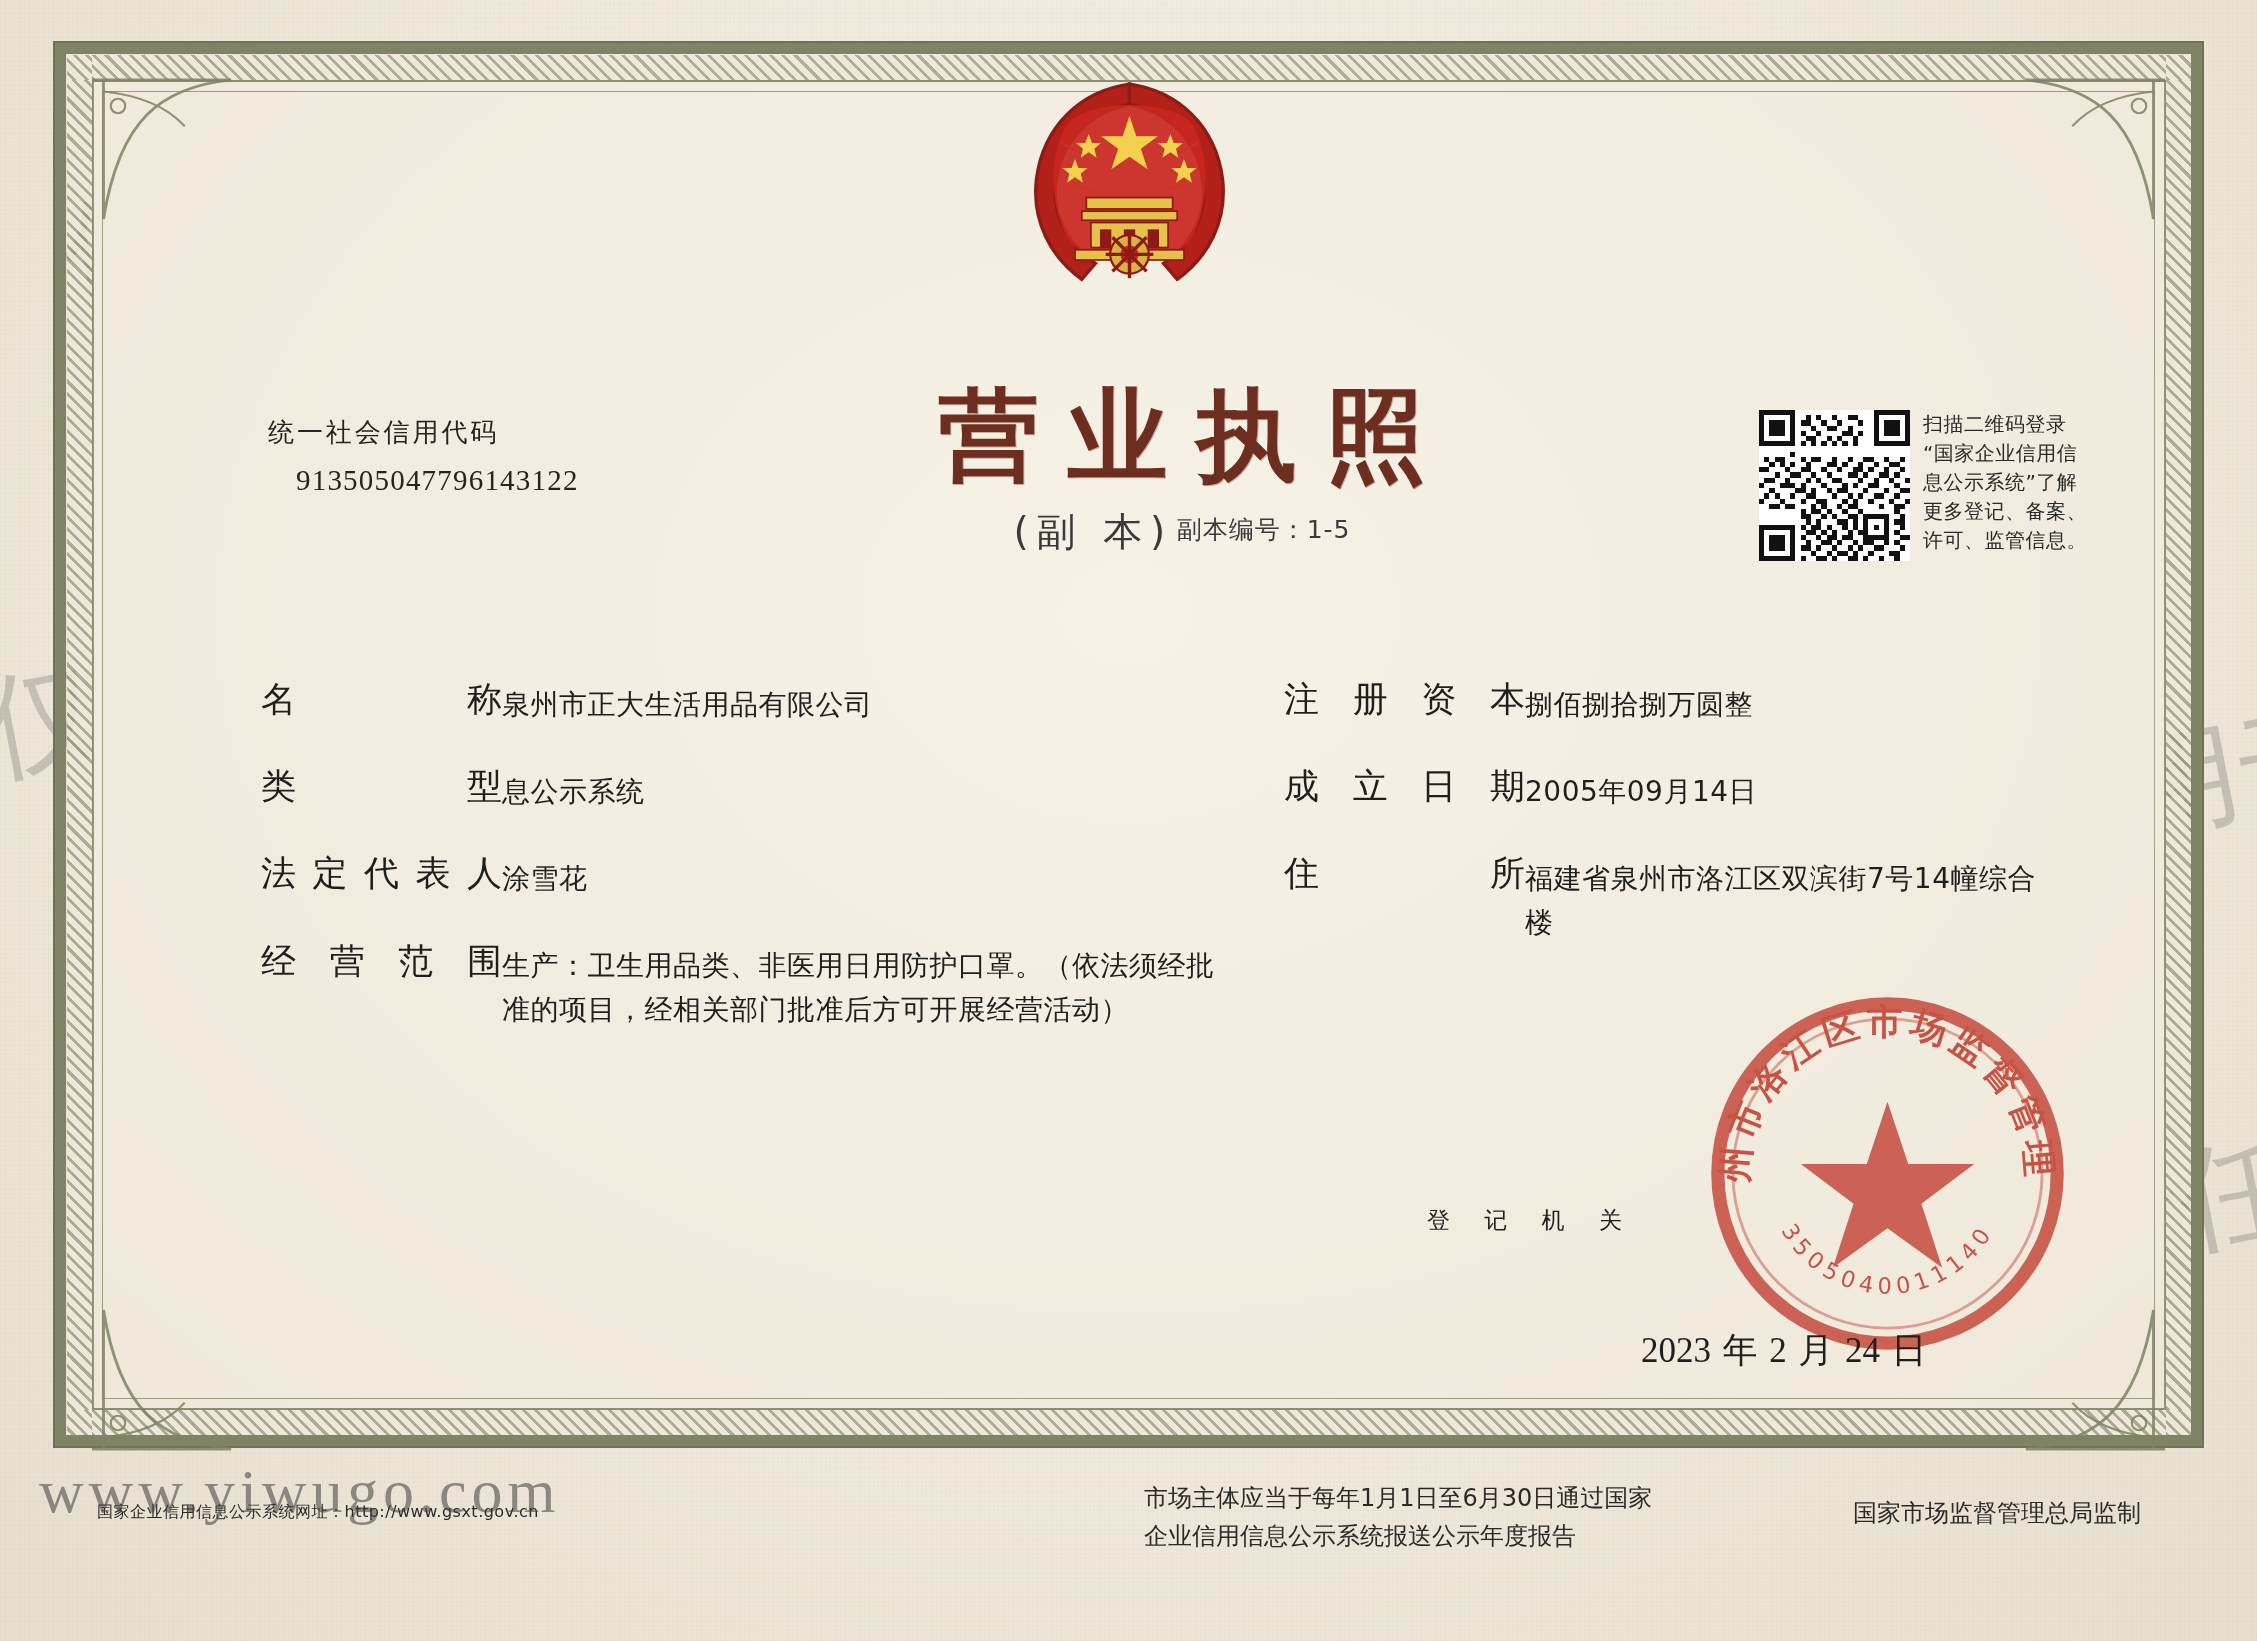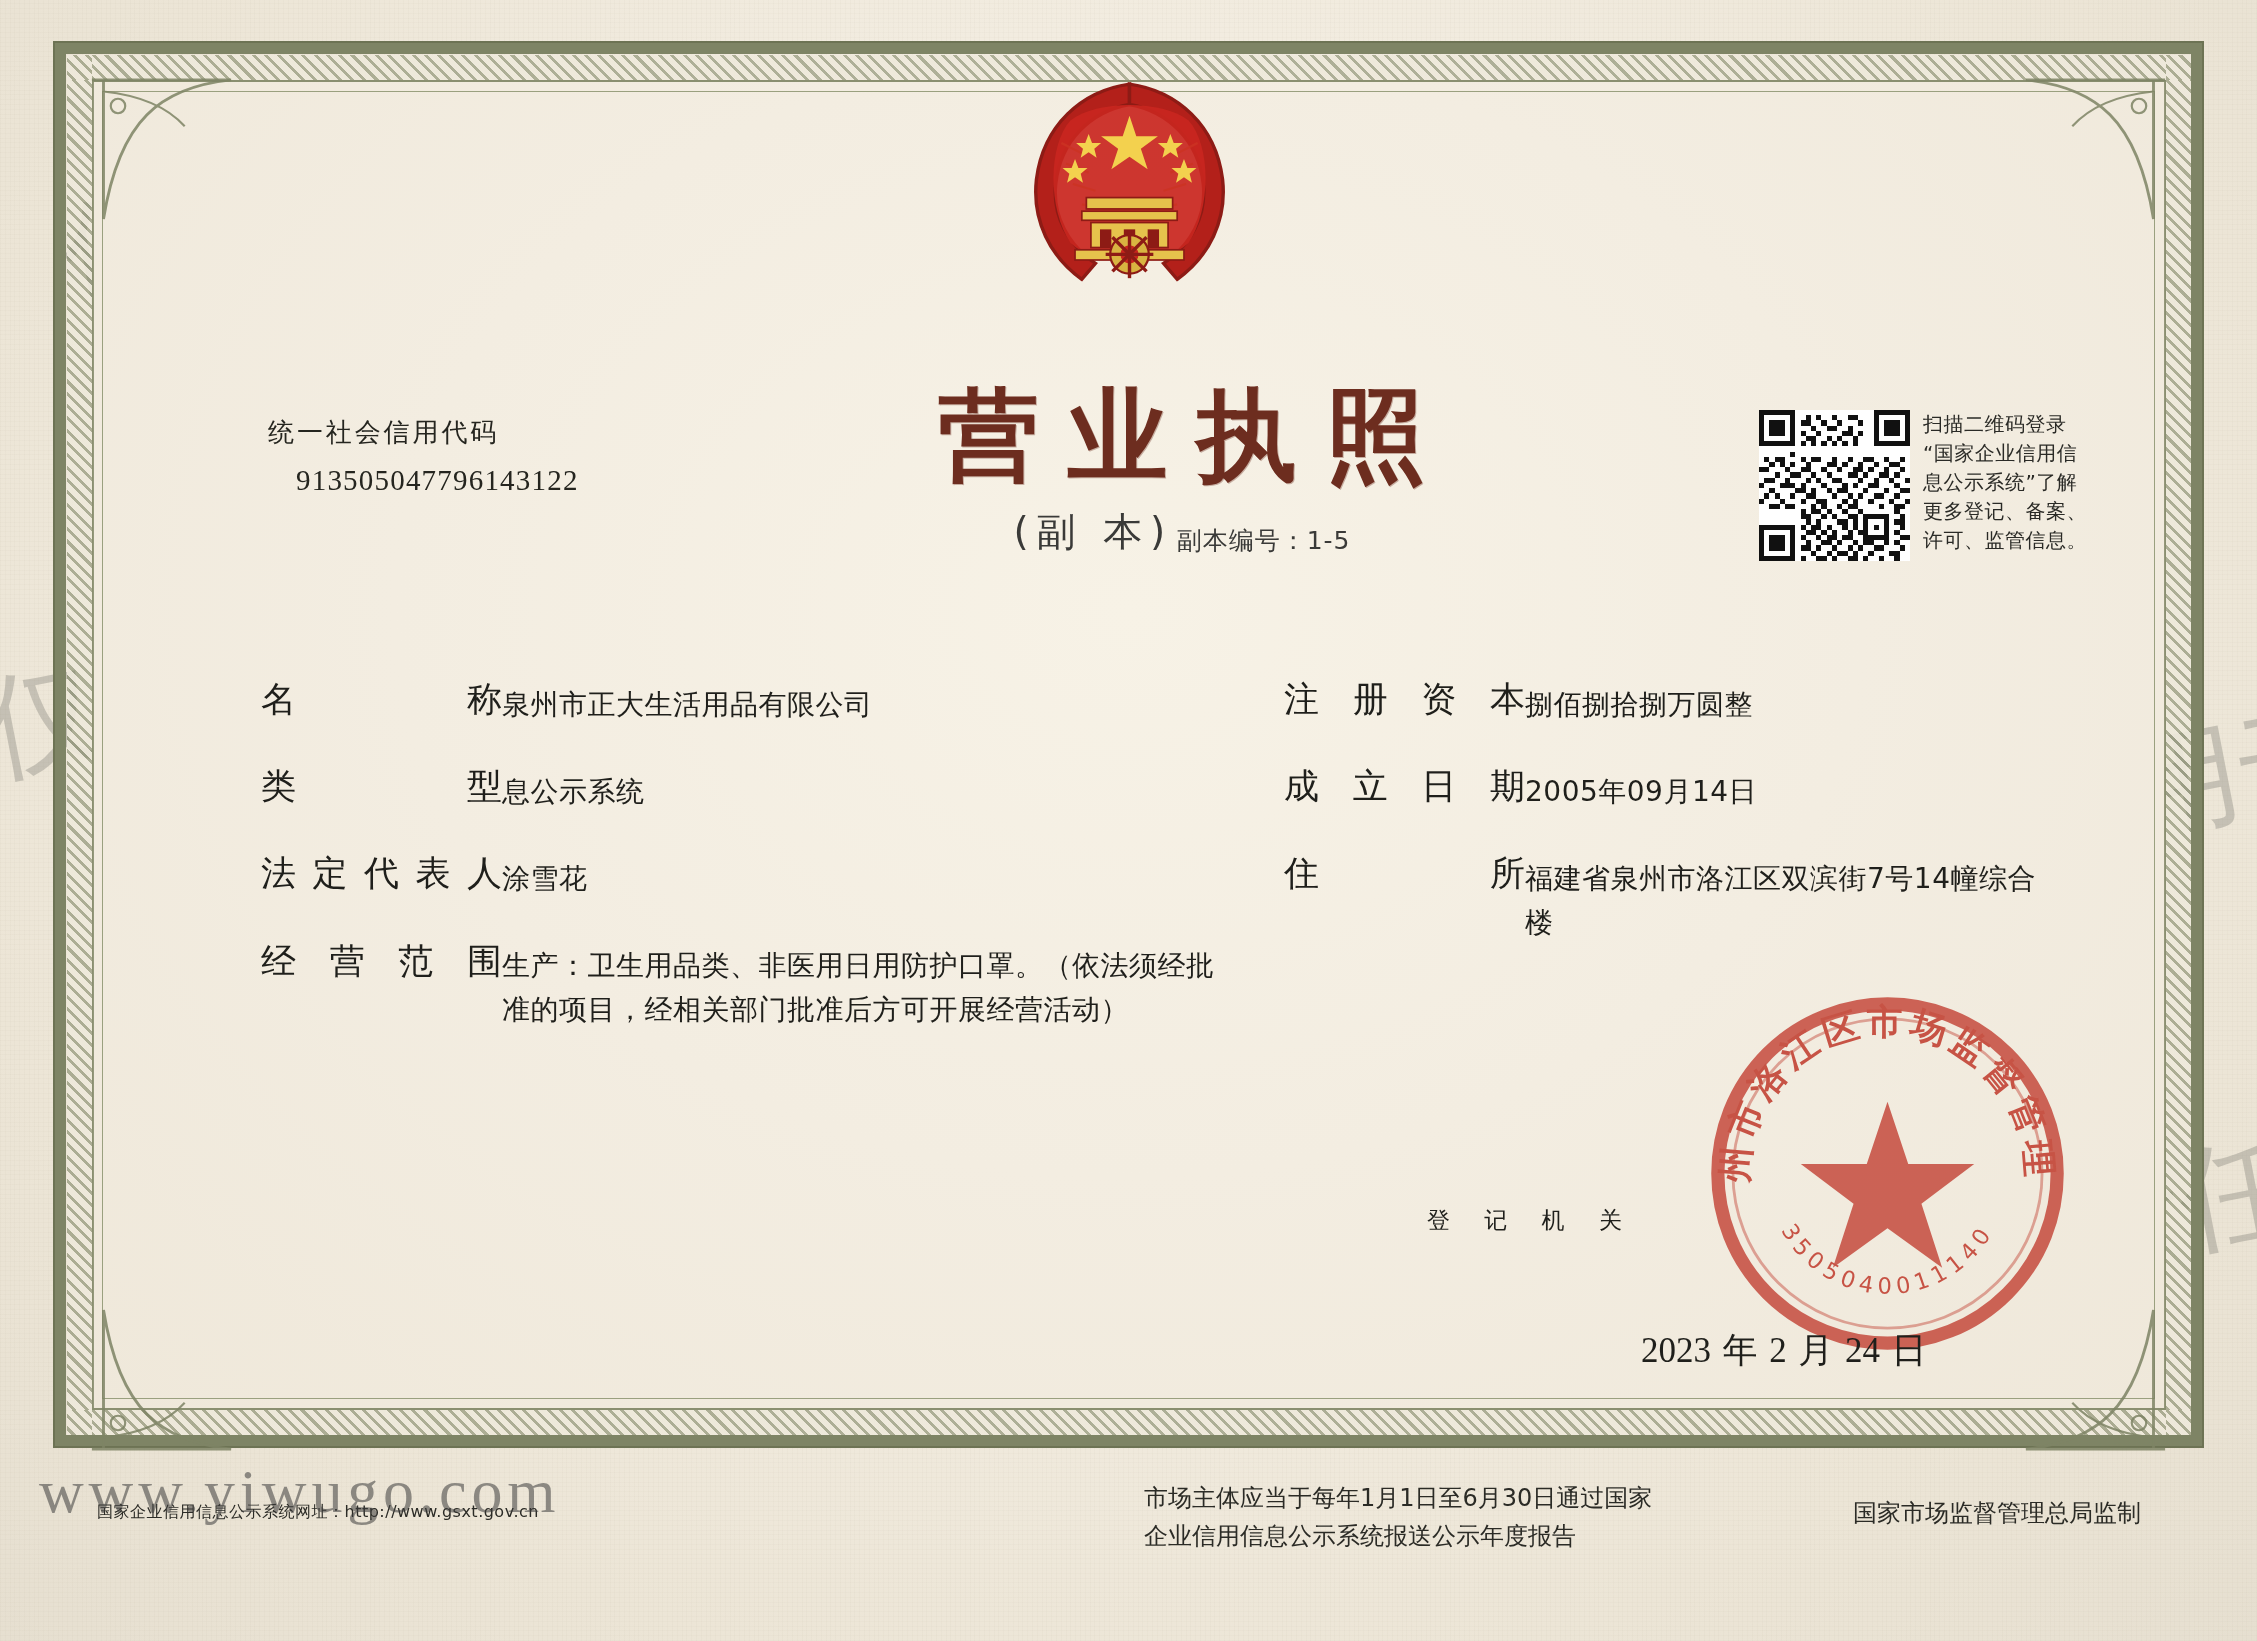--- a/index.html
+++ b/index.html
@@ -145,21 +145,21 @@
     letter-spacing: 29px;
     color: #6d2d1f;
     text-indent: 29px;
     line-height: 1.1;
     text-shadow: 1px 1px 0 rgba(109,45,31,0.35);
   }
   #subtitle-row {
     margin-top: 13.5px;
     display: flex;
     justify-content: center;
-    align-items: flex-end;
+    align-items: center;
     gap: 3.9px;
     color: #3a3a38;
   }
   #subtitle-fuben {
     font-family: "DejaVu Sans", sans-serif;
     font-size: 39px;
     letter-spacing: 7.7px;
   }
   #subtitle-number {
     font-family: "DejaVu Sans", sans-serif;

